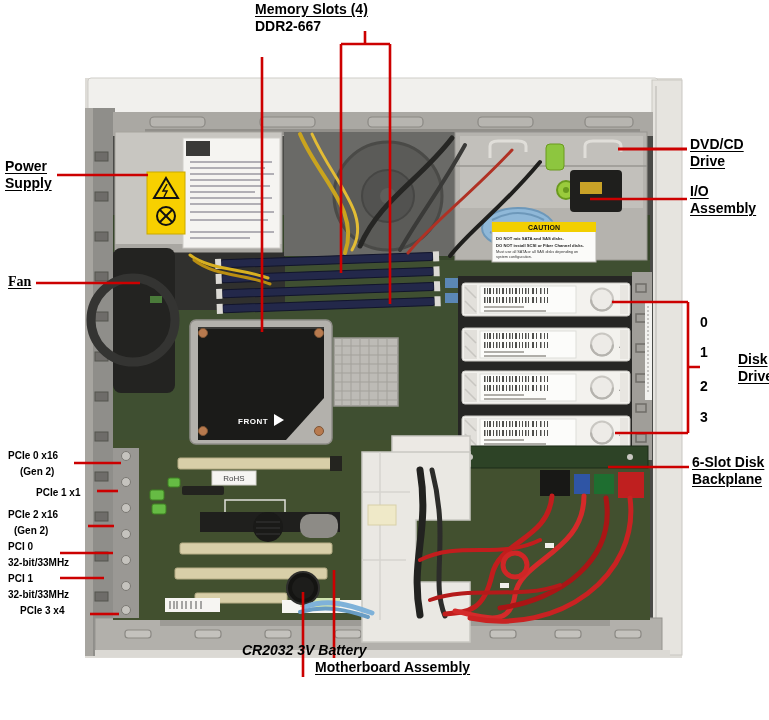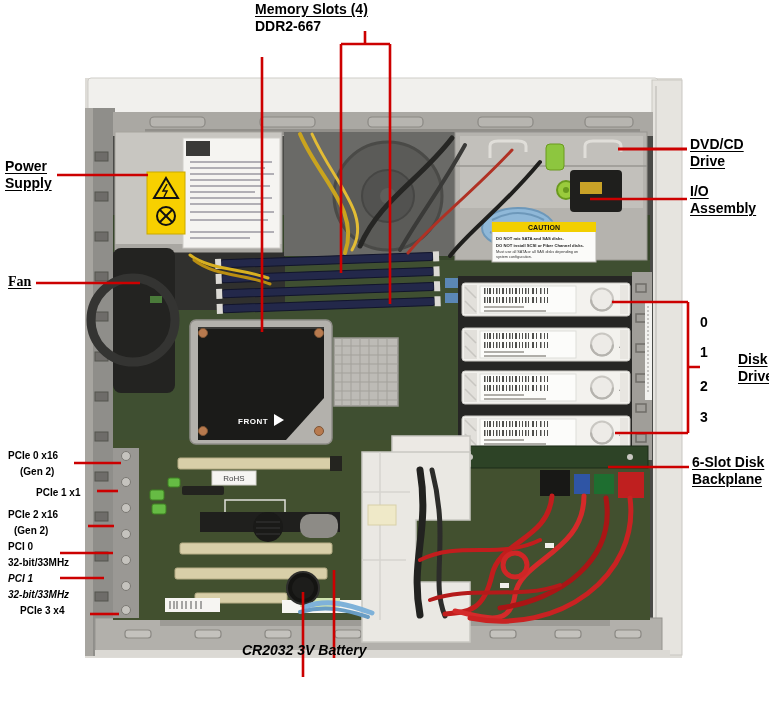--- a/index.html
+++ b/index.html
@@ -444,27 +444,30 @@
   <div class="callout small" style="left:8px;top:507px;">
     <div>PCIe 2 x16</div>
     <div class="ind6">(Gen 2)</div>
   </div>
 
   <div class="callout small" style="left:8px;top:539px;">
     <div>PCI 0</div>
     <div>32-bit/33MHz</div>
   </div>
 
-  <div class="callout small" style="left:8px;top:571px;font-style:italic;">
+  <div class="callout small" style="left:8px;top:571px;">
     <div>PCI 1</div>
     <div>32-bit/33MHz</div>
   </div>
 
   <div class="callout small" style="left:8px;top:603px;padding-left:12px;">
     <span>PCIe 3 x4</span>
   </div>
 
+  <div class="callout" style="left:315px;top:659px;">
+    <span class="u">Motherboard Assembly</span>
+  </div>
 
   <div class="callout" style="left:242px;top:642px;font-style:italic;">
     <span>CR2032 3V Battery</span>
   </div>
 
 </div>
 
 </body></html>

